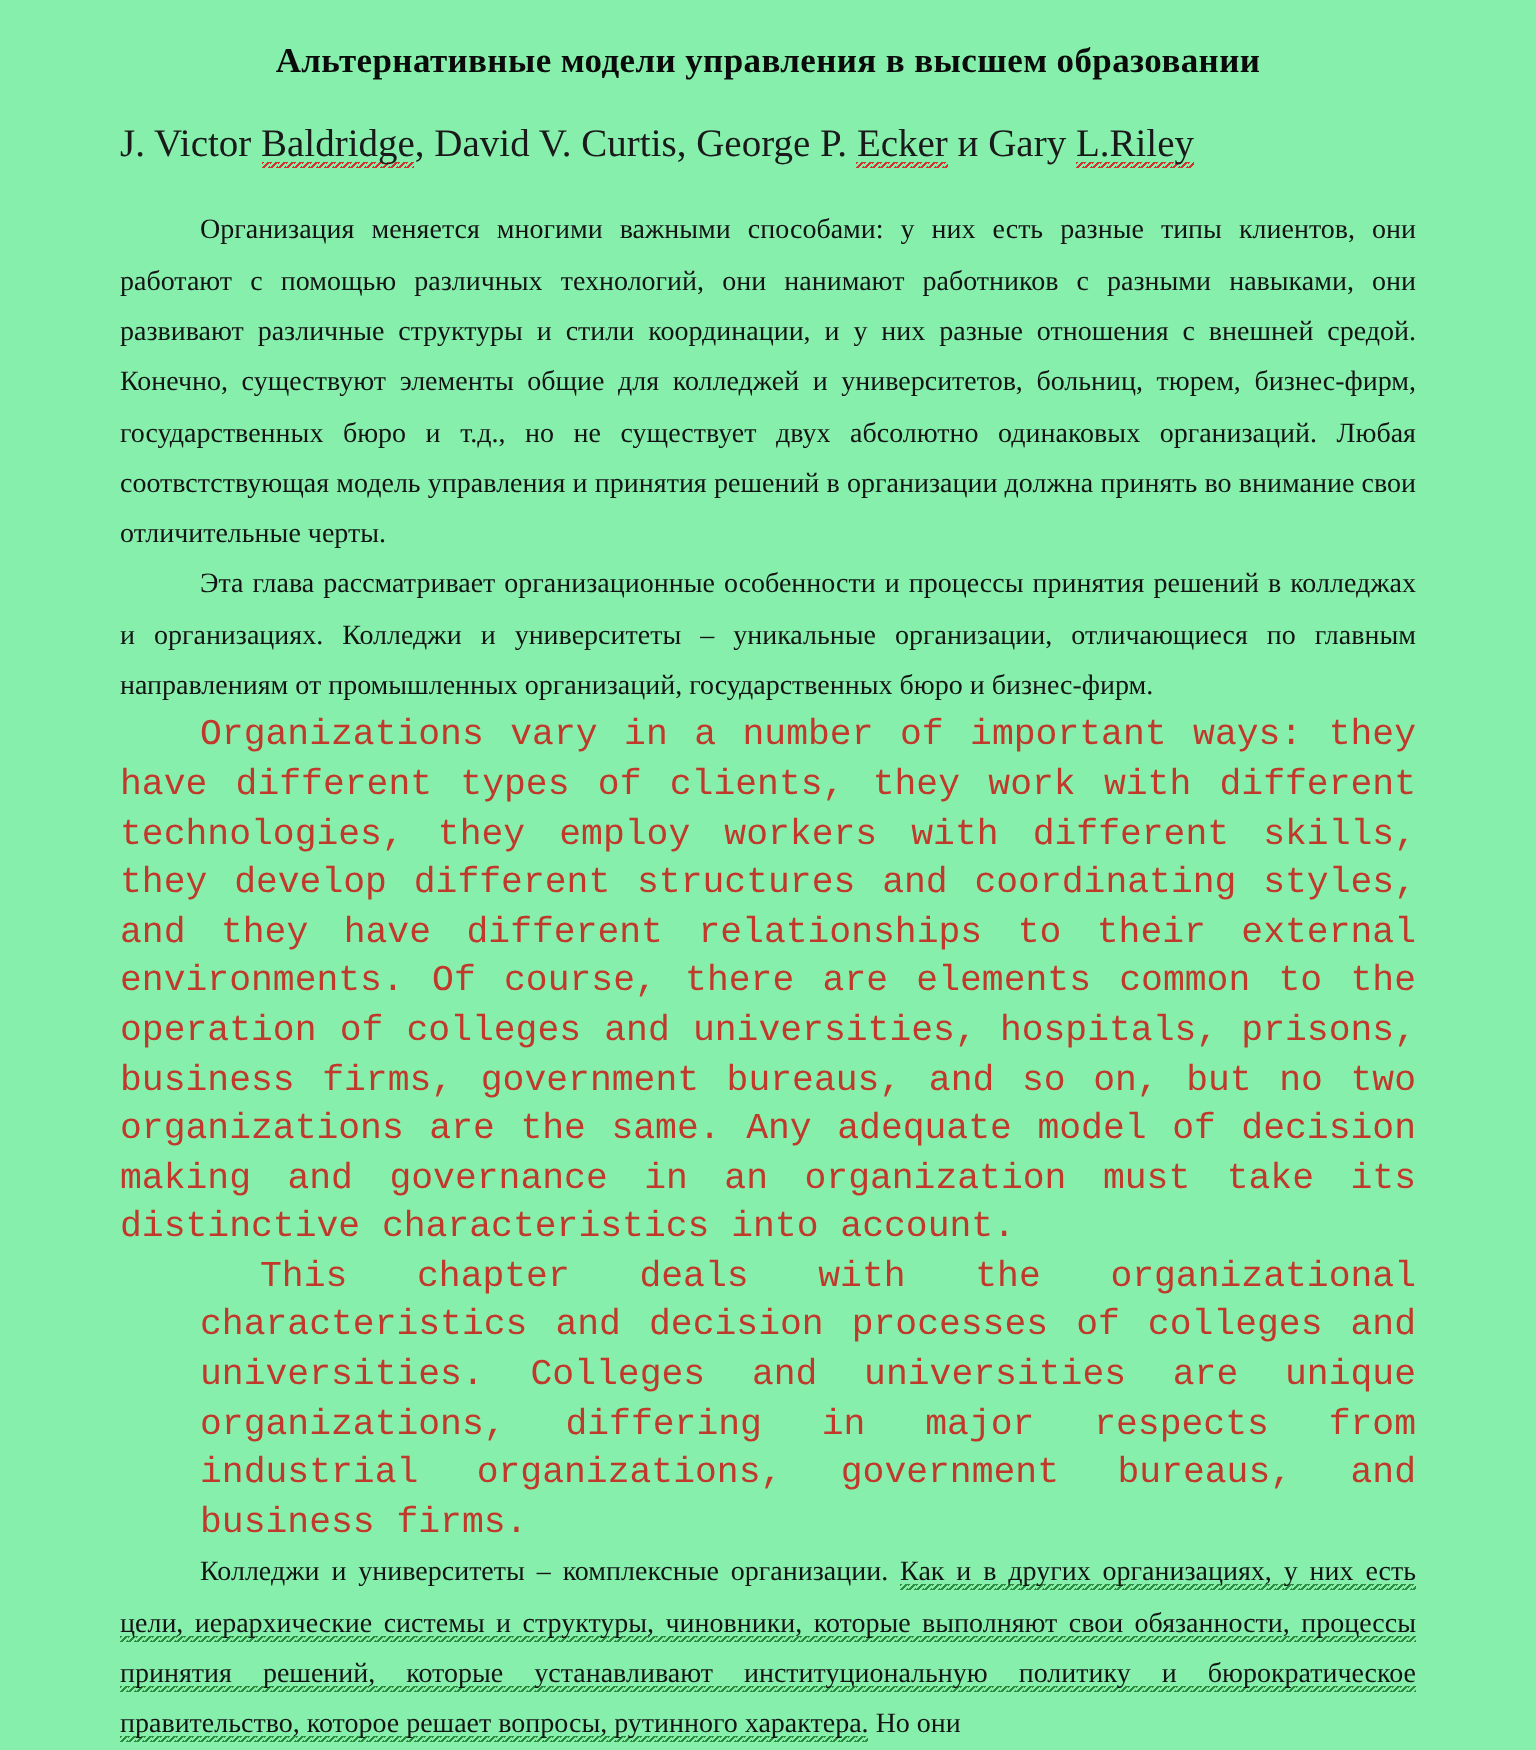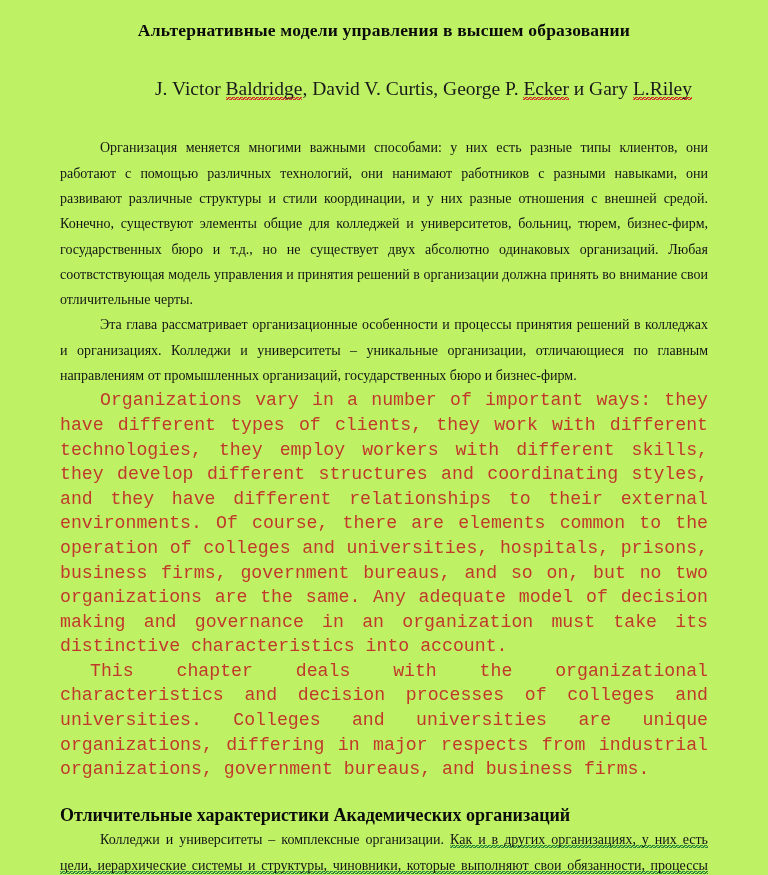--- a/index.html
+++ b/index.html
@@ -11,21 +11,21 @@
     width: 768px;
     height: 875px;
     overflow: hidden;
     font-family: "Liberation Serif", "DejaVu Serif", serif;
     color: #111111;
   }
   .page {
     position: relative;
     width: 768px;
     height: 875px;
-    background: #bef264;
+    background: #86efac;
     box-sizing: border-box;
     padding: 0;
   }
   .content {
     position: absolute;
     left: 60px;
     top: 0;
     width: 648px;
   }
 
@@ -37,27 +37,26 @@
     text-align: center;
     margin: 0;
     padding-top: 20px;
     line-height: 1.2;
     color: #0b0b0b;
   }
 
   
   .authors {
     font-size: 19.5px;
-    margin: 16px;
+    margin: 0;
     padding-top: 20px;
     padding-bottom: 2px;
     line-height: 1.25;
     color: #1a1a1a;
     white-space: nowrap;
-    text-align: right;
   }
   .sp-red {
     
     background-image:
       repeating-linear-gradient(135deg,
         #d2322d 0px, #d2322d 1px,
         rgba(0,0,0,0) 1px, rgba(0,0,0,0) 2px);
     background-repeat: repeat-x;
     background-size: 4px 3px;
     background-position: 0 100%;
@@ -74,21 +73,21 @@
     color: #111111;
     hyphens: manual;
   }
   p.para.ru { color: #141414; }
   p.para.en {
     color: #c0392b;
     font-size: 18.2px;
     line-height: 24.6px;
     font-family: Liberation Mono, monospace;
   }
-  p.para.en.tight { text-indent: 30px; }
+  p.para.en.tight { text-indent: 30px; margin-left: 40px; }
   p.first { padding-top: 16px; }
 
   
   .sec-head {
     font-weight: bold;
     font-size: 18px;
     margin: 0;
     padding-top: 22px;
     line-height: 1.3;
     color: #0b0b0b;
@@ -122,18 +121,17 @@
     </div>
 
     <p class="para ru first">Организация меняется многими важными способами: у них есть разные типы клиентов, они работают с помощью различных технологий, они нанимают работников с разными навыками, они развивают различные структуры и стили координации, и у них разные отношения с внешней средой. Конечно, существуют элементы общие для колледжей и университетов, больниц, тюрем, бизнес-фирм, государственных бюро и т.д., но не существует двух абсолютно одинаковых организаций. Любая соотвстствующая модель управления и принятия решений в организации должна принять во внимание свои отличительные черты.</p>
 
     <p class="para ru">Эта глава рассматривает организационные особенности и процессы принятия решений в колледжах и организациях. Колледжи и университеты – уникальные организации, отличающиеся по главным направлениям от промышленных организаций, государственных бюро и бизнес-фирм.</p>
 
     <p class="para en">Organizations vary in a number of important ways: they have different types of clients, they work with different technologies, they employ workers with different skills, they develop different structures and coordinating styles, and they have different relationships to their external environments. Of course, there are elements common to the operation of colleges and universities, hospitals, prisons, business firms, government bureaus, and so on, but no two organizations are the same. Any adequate model of decision making and governance in an organization must take its distinctive characteristics into account.</p>
 
     <p class="para en tight">This chapter deals with the organizational characteristics and decision processes of colleges and universities. Colleges and universities are unique organizations, differing in major respects from industrial organizations, government bureaus, and business firms.</p>
 
-    <h2 class="sec-head">Отличительные характеристики Академических организаций</h2>
 
     <p class="para ru"><span>Колледжи и университеты – комплексные организации. </span><span class="gr-green">Как и в других организациях, у них есть цели, иерархические системы и структуры, чиновники, которые выполняют свои обязанности, процессы принятия решений, которые устанавливают институциональную политику и бюрократическое правительство, которое решает вопросы, рутинного характера.</span><span> Но они</span></p>
 
   </div>
 </div>
 
 </body></html>

